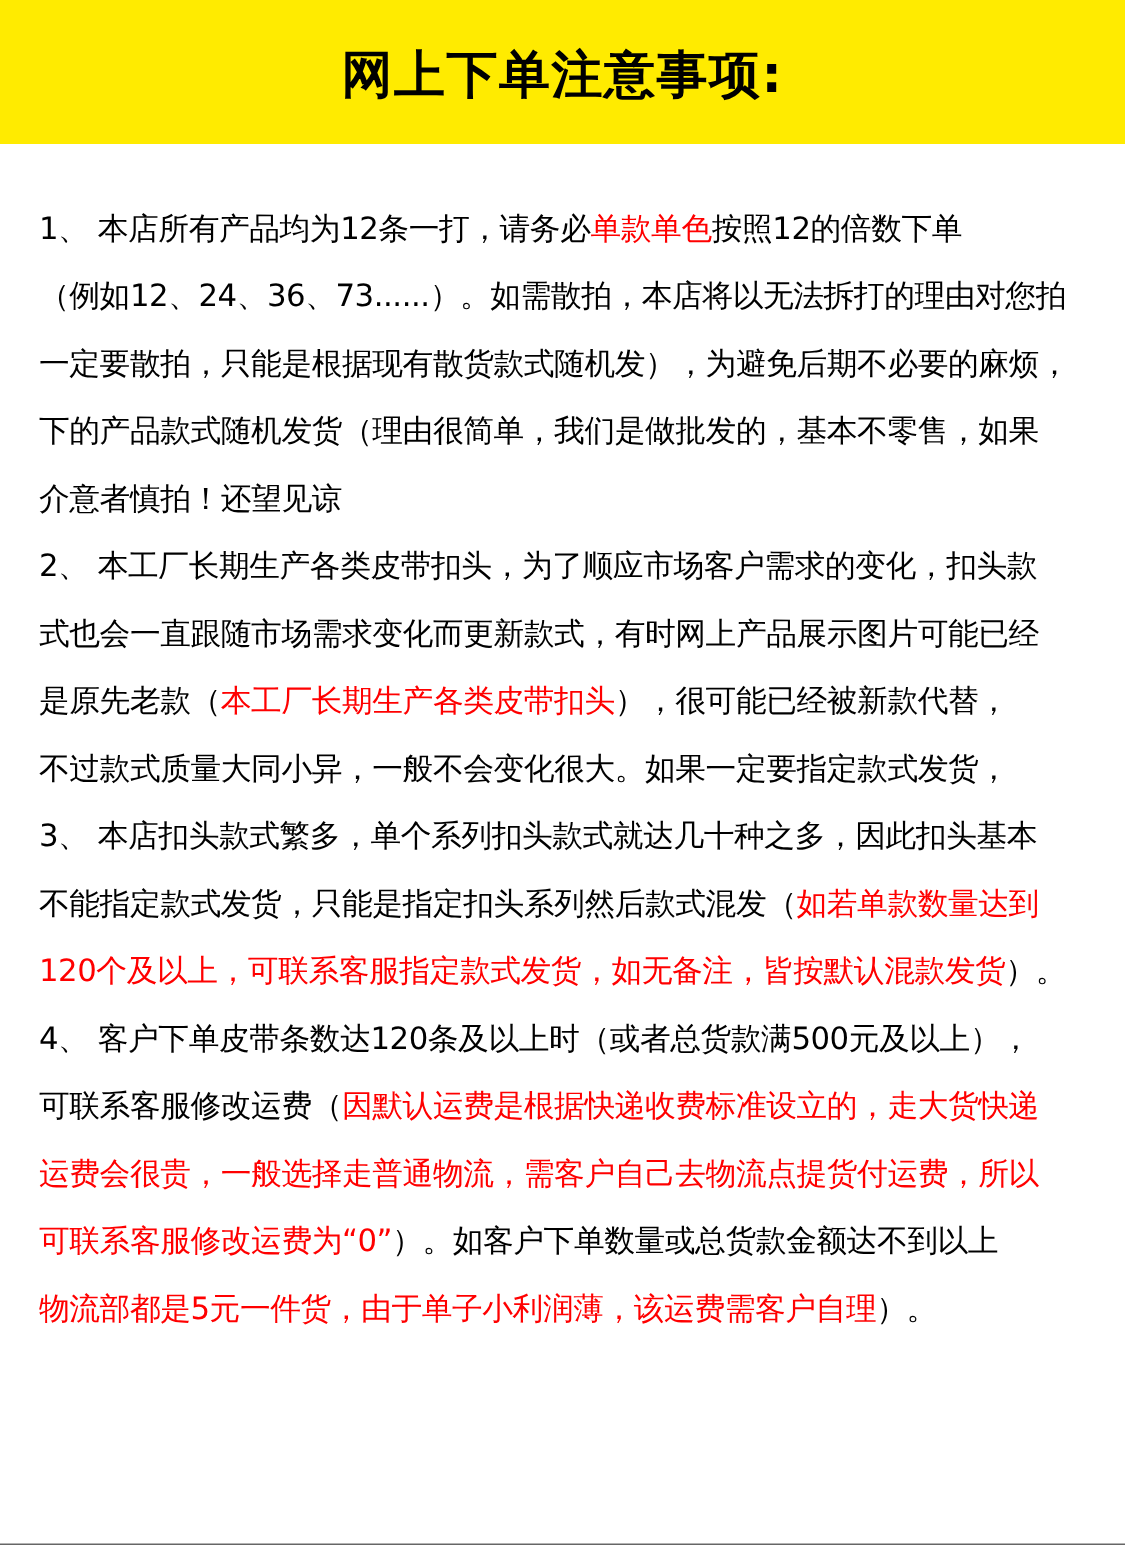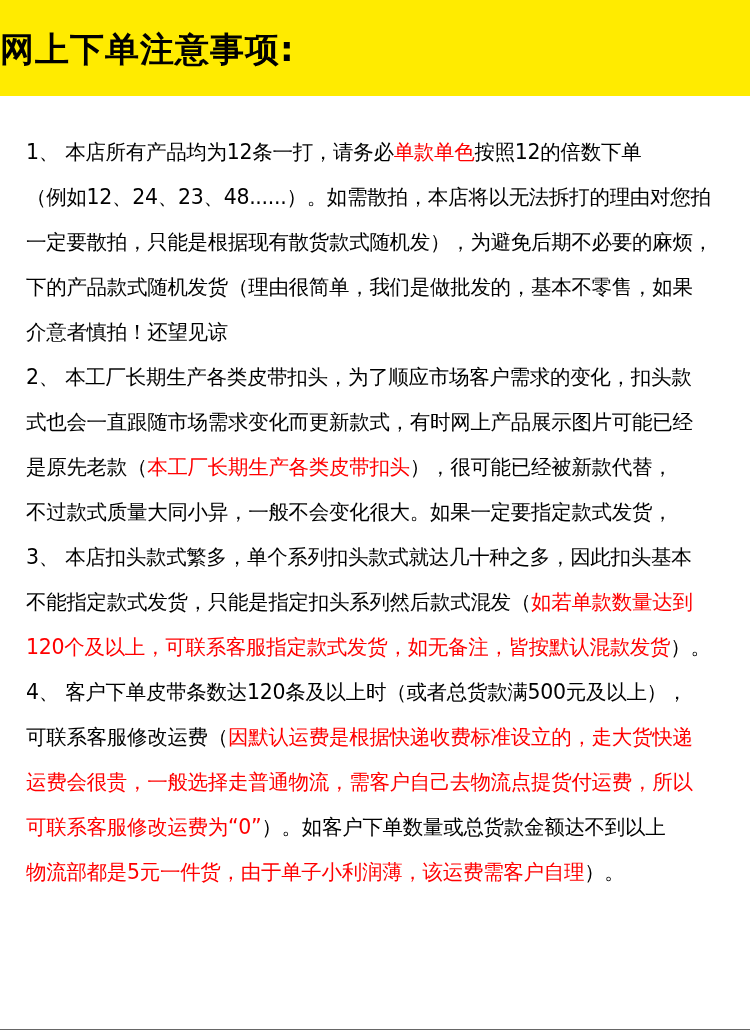--- a/index.html
+++ b/index.html
@@ -3,21 +3,21 @@
   <meta charset="utf-8">
   <style>
     html, body { margin: 0; padding: 0; }
     body {
       width: 750px; height: 1030px; background: #ffffff; overflow: hidden; position: relative;
       font-family: "DejaVu Sans", "Liberation Sans", sans-serif;
     }
     .header {
       position: absolute; left: 0; top: 0; width: 750px; height: 96px;
       background: #ffeb00;
-      display: flex; align-items: center; justify-content: flex-start;
+      display: flex; align-items: center; justify-content: center;
     }
     .header-title {
       font-size: 34px; font-weight: bold; color: #000; letter-spacing: 1px;
       margin-top: 4px;
     }
     .content {
       position: absolute; left: 26px; top: 130px; width: 740px;
     }
     .line {
       height: 45px; line-height: 45px;
@@ -31,21 +31,21 @@
 </head>
 <body>
 
 <div class="header">
   <div class="header-title">网上下单注意事项:</div>
 </div>
 
 <div class="content" id="content">
     <div>
       <div class="line"><span>1、  本店所有产品均为12条一打，请务必</span><span class="red">单款单色</span><span>按照12的倍数下单</span></div>
-      <div class="line"><span>（例如12、24、23、48......）。如需散拍，本店将以无法拆打的理由对您拍</span></div>
+      <div class="line"><span>（例如12、24、36、73......）。如需散拍，本店将以无法拆打的理由对您拍</span></div>
       <div class="line"><span>一定要散拍，只能是根据现有散货款式随机发），为避免后期不必要的麻烦，</span></div>
       <div class="line"><span>下的产品款式随机发货（理由很简单，我们是做批发的，基本不零售，如果</span></div>
       <div class="line"><span>介意者慎拍！还望见谅</span></div>
     </div>
     <div>
       <div class="line"><span>2、  本工厂长期生产各类皮带扣头，为了顺应市场客户需求的变化，扣头款</span></div>
       <div class="line"><span>式也会一直跟随市场需求变化而更新款式，有时网上产品展示图片可能已经</span></div>
       <div class="line"><span>是原先老款（</span><span class="red">本工厂长期生产各类皮带扣头</span><span>），很可能已经被新款代替，</span></div>
       <div class="line"><span>不过款式质量大同小异，一般不会变化很大。如果一定要指定款式发货，</span></div>
     </div>

